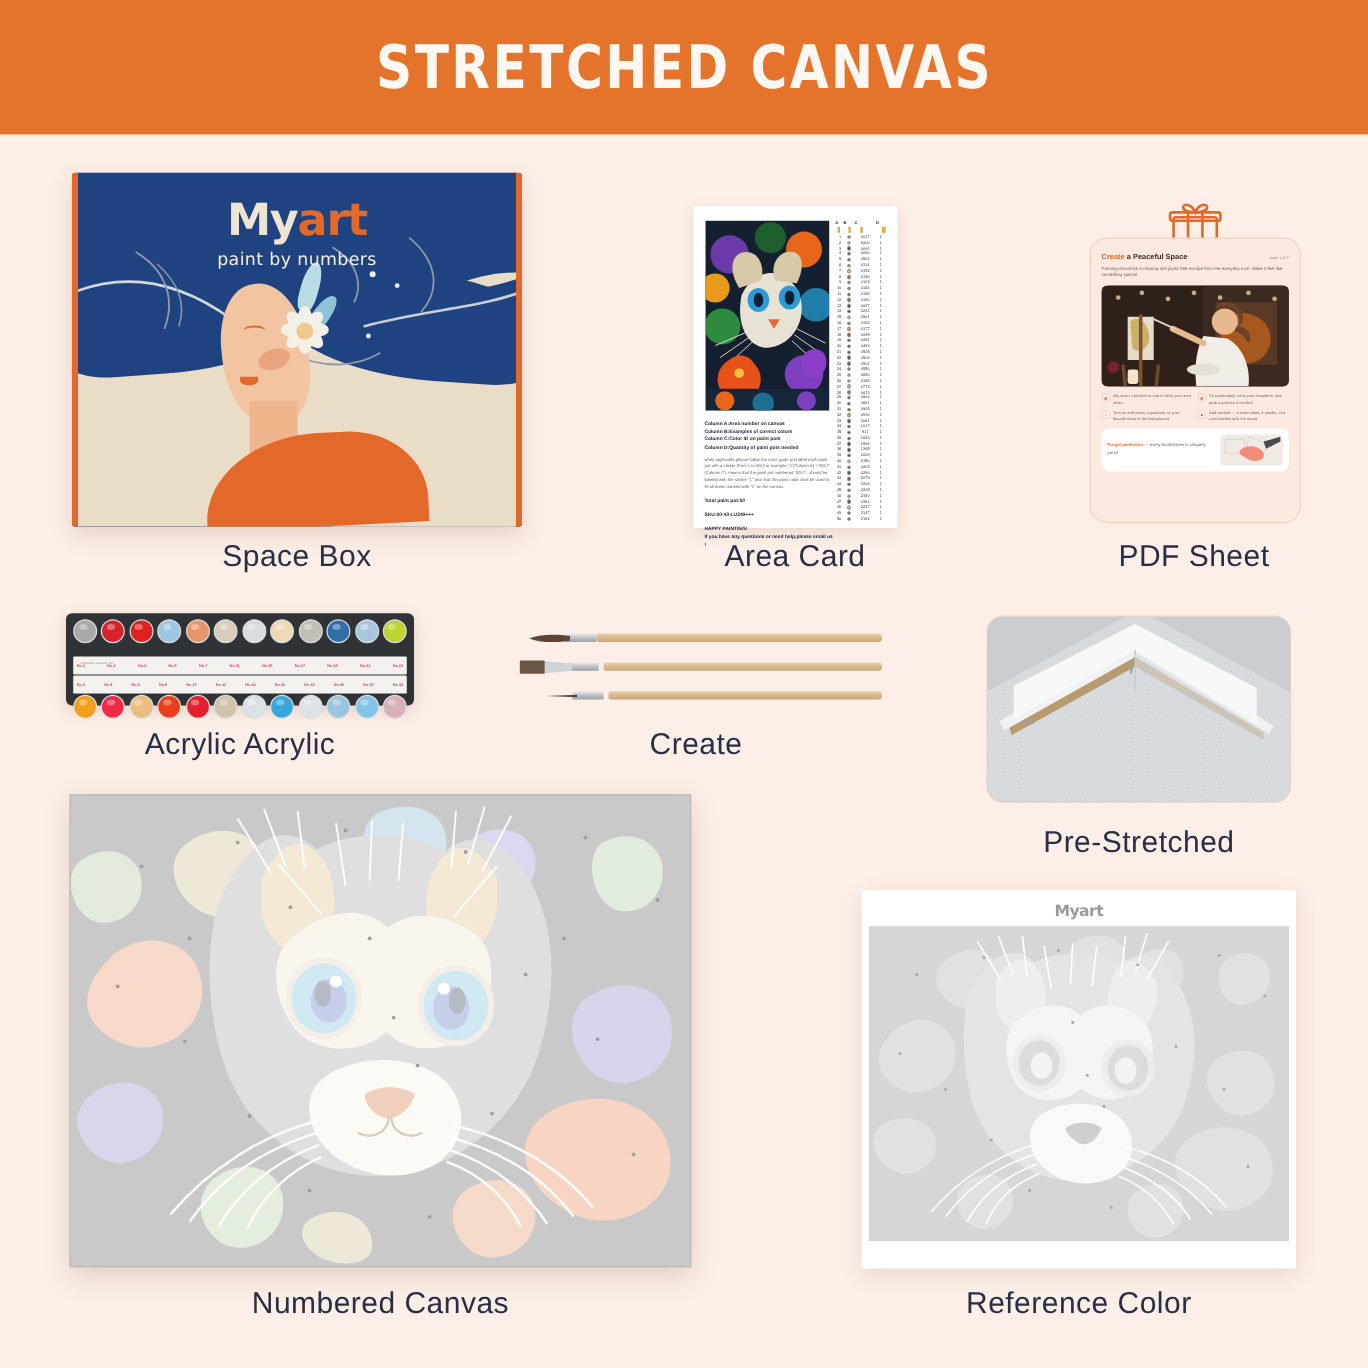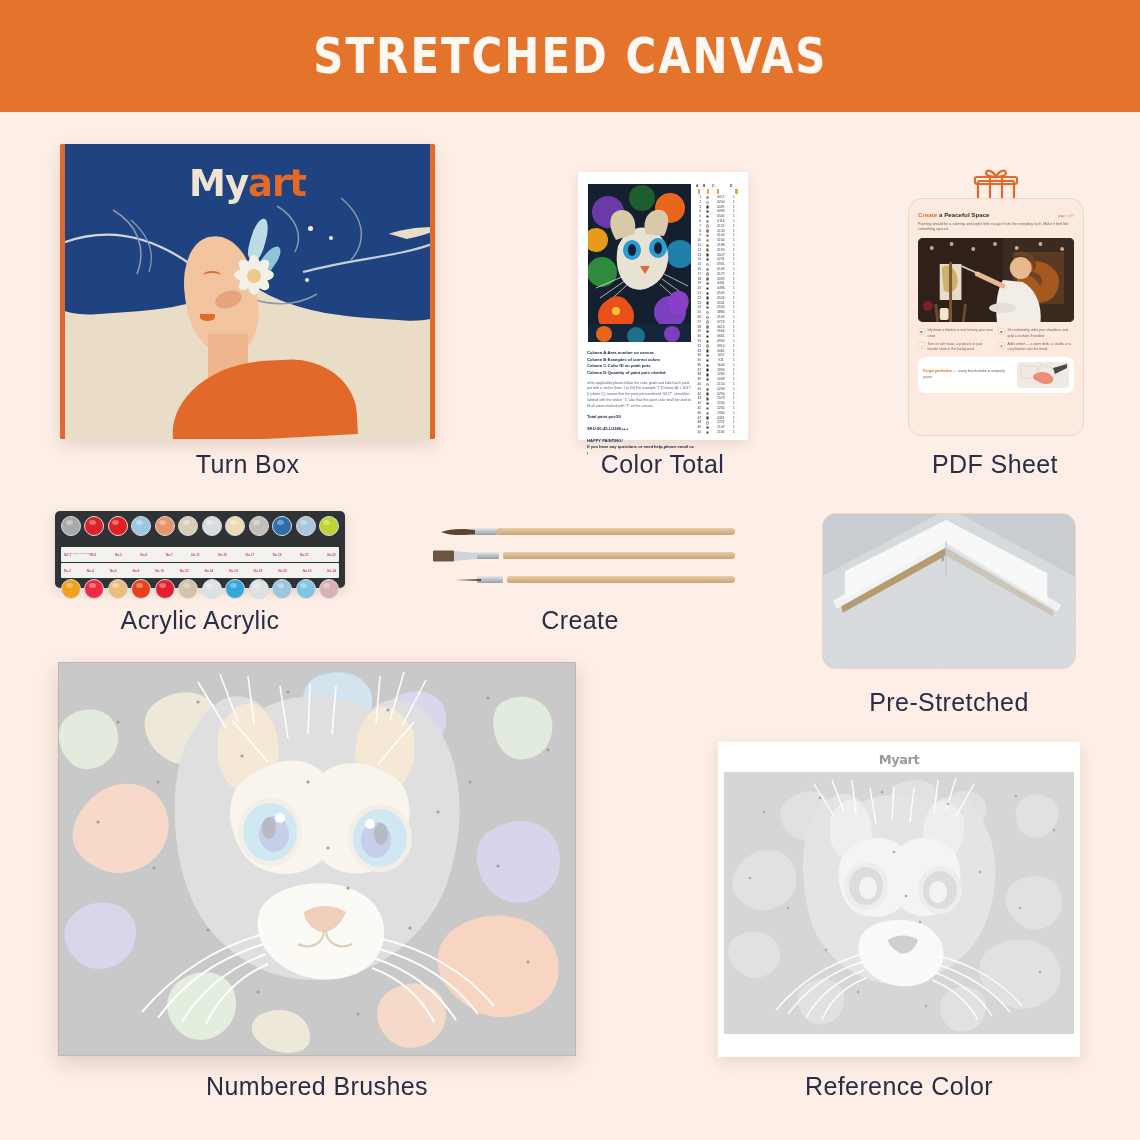--- a/index.html
+++ b/index.html
@@ -263,26 +263,27 @@
         <span style="transform:rotate(315deg)"></span>
       <span class="d-core"></span>
     </div>
 
     <div class="dot" style="left:243px;top:82px;width:5px;height:5px;"></div>
     <div class="dot" style="left:264px;top:92px;width:4px;height:4px;"></div>
     <div class="dot" style="left:240px;top:134px;width:4px;height:4px;"></div>
 
     <div class="logo">
       <div class="logo-main"><span class="logo-my">My</span><span class="logo-art">art</span></div>
+      <div class="logo-sub">paint by numbers</div>
     </div>
   </div>
   <div class="box-edge-l"></div>
   <div class="box-edge-r"></div>
 </div>
-<div class="caption" style="left:60px;top:450px;width:375px;">Turn Box</div>
+<div class="caption" style="left:60px;top:450px;width:375px;">Space Box</div>
 
 <div class="colorcard">
   <div class="cc-art">
     <svg class="fill" viewBox="0 0 103 158" preserveAspectRatio="none">
       <rect width="103" height="158" fill="#14202f"></rect>
       <circle cx="20" cy="28" r="16" fill="#6C3AA8"></circle>
         <circle cx="82" cy="24" r="15" fill="#E8661A"></circle>
       <circle cx="92" cy="70" r="14" fill="#1F7FA8"></circle>
         <circle cx="14" cy="88" r="15" fill="#2E8B3E"></circle>
       <circle cx="28" cy="132" r="18" fill="#E8521A"></circle>
@@ -737,21 +738,21 @@
           <div class="n">50</div>
           <div class="sw">
             <b style="background:#4B4C50"></b>
           </div>
           <div class="id">2182</div>
           <div class="q">1</div>
         </div>
       </div>
   </div>
 </div>
-<div class="caption" style="left:540px;top:450px;width:245px;">Color Total</div>
+<div class="caption" style="left:540px;top:450px;width:245px;">Area Card</div>
 
 <div class="pdfwrap">
   <div class="gift">
     <svg width="46" height="34" viewBox="0 0 46 34">
       <rect x="5" y="13" width="36" height="20" rx="2" fill="none" stroke="#E2692A" stroke-width="2.2"></rect>
       <rect x="2" y="9" width="42" height="7" rx="2" fill="none" stroke="#E2692A" stroke-width="2.2"></rect>
       <line x1="17" y1="9" x2="17" y2="33" stroke="#E2692A" stroke-width="2.2"></line>
       <line x1="29" y1="9" x2="29" y2="33" stroke="#E2692A" stroke-width="2.2"></line>
       <path d="M23,9 C20,2 13,1 13,5 C13,8 19,9 23,9 C27,9 33,8 33,5 C33,1 26,2 23,9Z" fill="none" stroke="#E2692A" stroke-width="2.2"></path>
     </svg>
@@ -1041,21 +1042,21 @@
         <circle cx="100" cy="120" r="1.6"></circle>
       <circle cx="184" cy="94" r="1.6"></circle>
         <circle cx="352" cy="266" r="1.6"></circle>
         <circle cx="412" cy="120" r="1.6"></circle>
     </g>
 
     <rect width="518" height="394" fill="#FFFFFF" opacity=".34"></rect>
     <rect width="518" height="394" fill="none" stroke="#BFB9B2" stroke-width="2"></rect>
   </svg>
 </div>
-<div class="caption" style="left:58px;top:1072px;width:518px;">Numbered Brushes</div>
+<div class="caption" style="left:58px;top:1072px;width:518px;">Numbered Canvas</div>
 
 <div class="refsheet">
   <div class="rs-logo">Myart</div>
   <div class="rs-img">
     <svg class="fill" viewBox="0 0 350 262" preserveAspectRatio="none">
       <rect width="350" height="262" fill="#C6C6C6"></rect>
       <g fill="#D6D6D6">
         <path d="M18,90 C36,70 68,76 72,102 C76,130 44,146 24,134 C4,122 4,104 18,90Z"></path>
         <path d="M10,166 C28,154 54,160 56,180 C58,202 32,212 18,202 C2,192 0,176 10,166Z"></path>
         <path d="M288,112 C310,96 336,104 338,128 C340,152 314,164 298,154 C282,144 276,124 288,112Z"></path>

